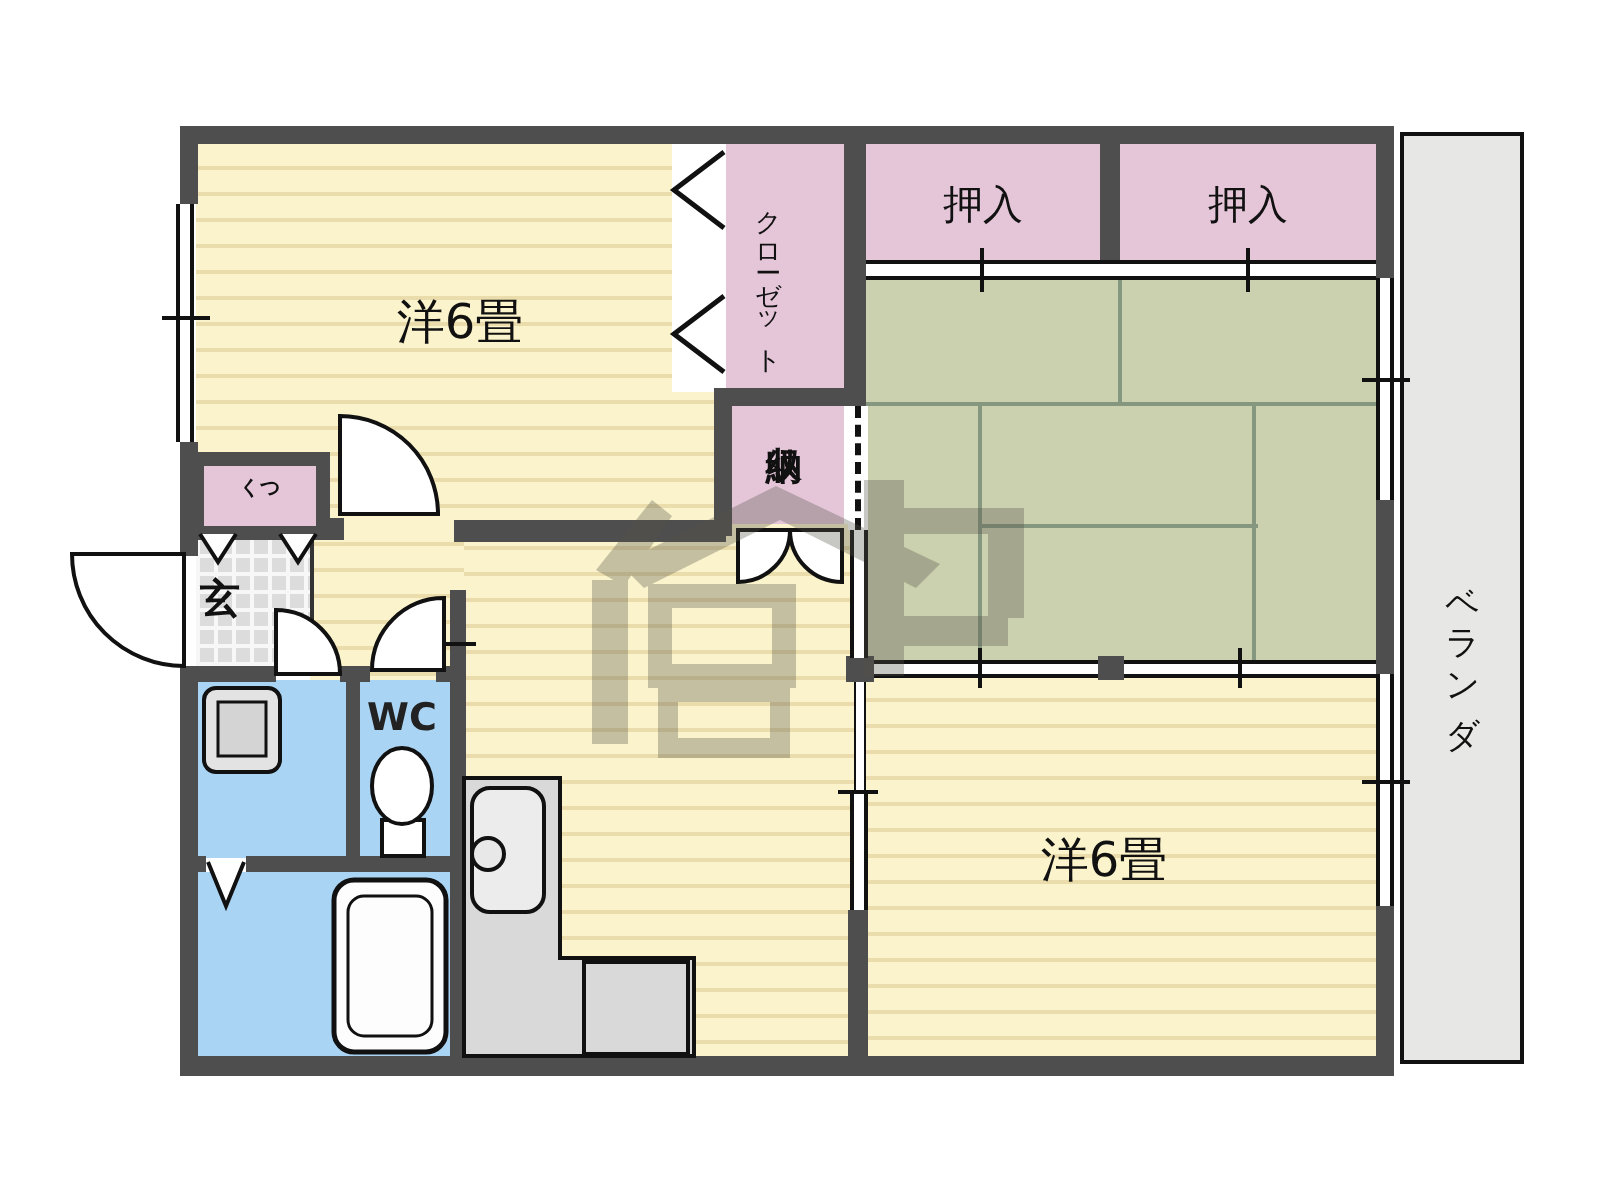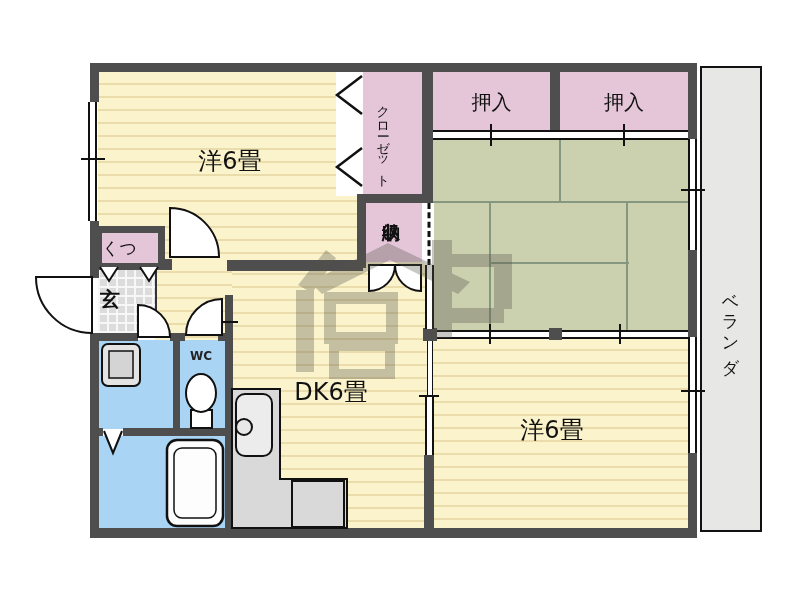--- a/index.html
+++ b/index.html
@@ -160,24 +160,23 @@
       <rect x="330" y="298" width="62" height="40" fill="none" stroke="#55544a" stroke-width="12"></rect>
       <rect x="334" y="346" width="56" height="28" fill="none" stroke="#55544a" stroke-width="10"></rect>
       <rect x="432" y="240" width="20" height="98"></rect>
       <rect x="432" y="254" width="78" height="13"></rect>
       <rect x="494" y="254" width="18" height="55"></rect>
       <rect x="432" y="308" width="72" height="15"></rect>
     </g>
   </svg>
 
   <div class="lbl" style="left:140px;top:149px;width:180px;text-align:center;font-size:24px;">洋6畳</div>
-  <div class="lbl" style="left:241px;top:380px;width:180px;text-align:center;font-size:24px;">DK6畳</div>
   <div class="lbl" style="left:462px;top:418px;width:180px;text-align:center;font-size:24px;">洋6畳</div>
   <div class="lbl" style="left:432px;top:92px;width:119px;text-align:center;font-size:20px;">押入</div>
   <div class="lbl" style="left:560px;top:92px;width:128px;text-align:center;font-size:20px;">押入</div>
   <div class="lbl vert" style="left:376px;top:96px;font-size:13px;">クローゼット</div>
   <div class="lbl vert" style="left:381px;top:208px;font-size:18px;font-weight:600;">収納</div>
   <div class="lbl vert" style="left:721px;top:282px;font-size:17px;">ベランダ</div>
   <div class="lbl" style="left:100px;top:289px;font-size:20px;font-weight:600;">玄</div>
-  <div class="lbl" style="left:102px;top:240px;width:56px;font-size:17px;">くつ</div>
-  <div class="lbl" style="left:180px;top:350px;width:42px;text-align:center;font-size:12px;font-weight:700;color:#222;">WC</div>
+  <div class="lbl" style="left:102px;top:240px;width:56px;text-align:center;font-size:10px;font-weight:bold;">くつ</div>
+  <div class="lbl" style="left:180px;top:350px;width:42px;text-align:center;font-size:19px;font-weight:700;color:#222;">WC</div>
 
 </div>
 
 </body></html>

